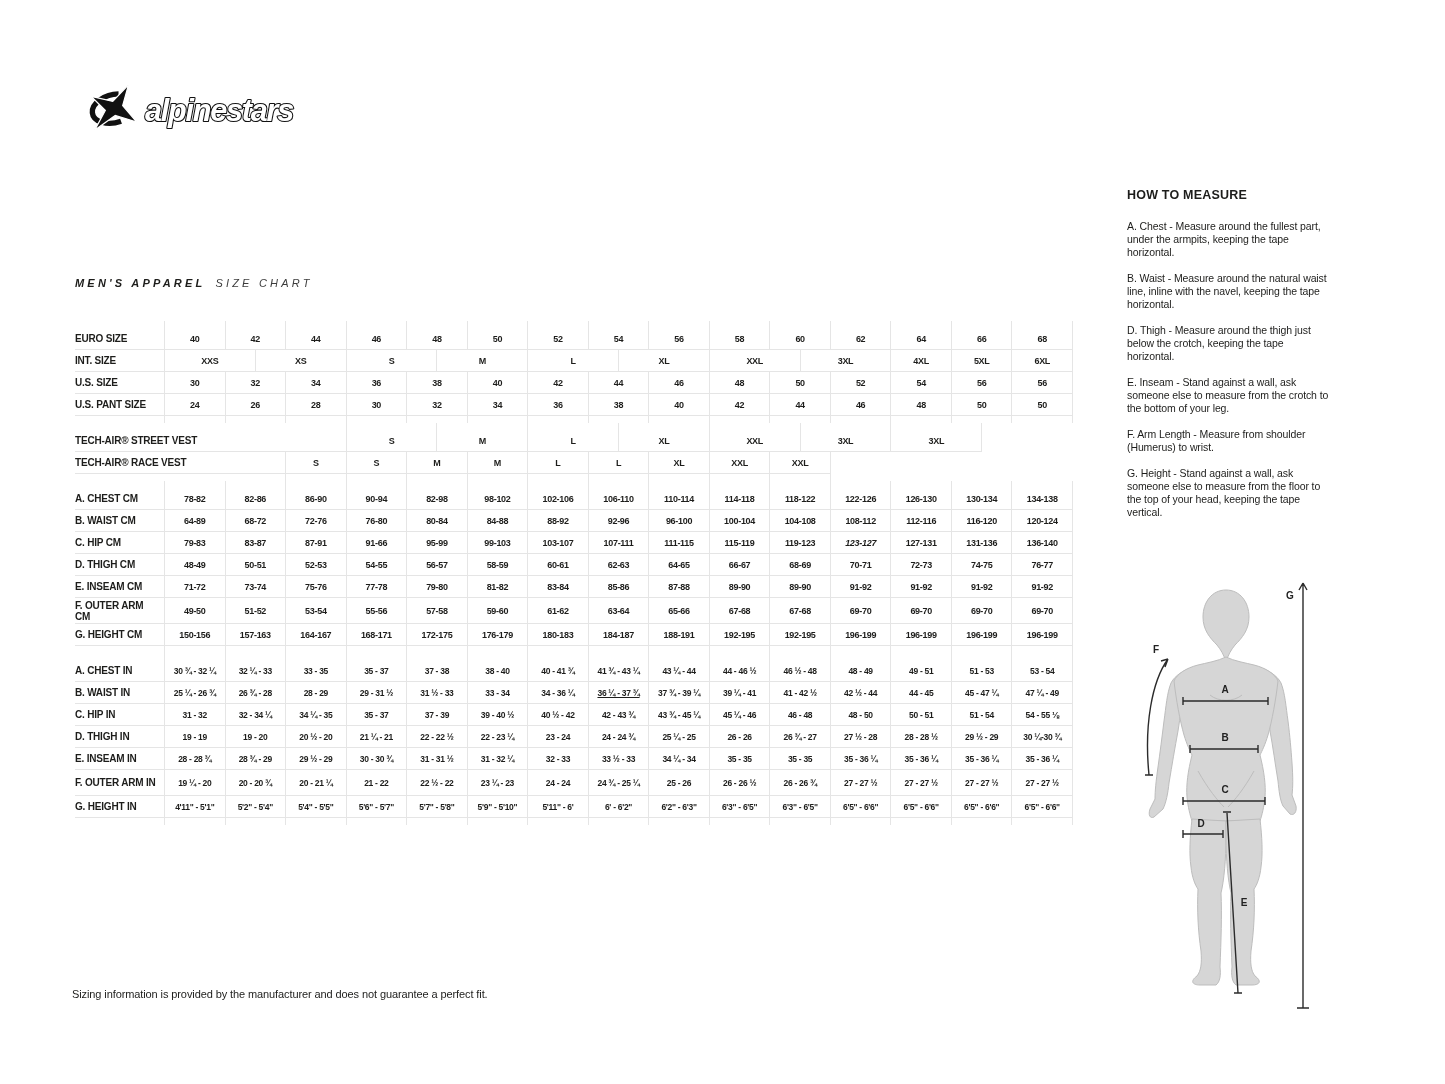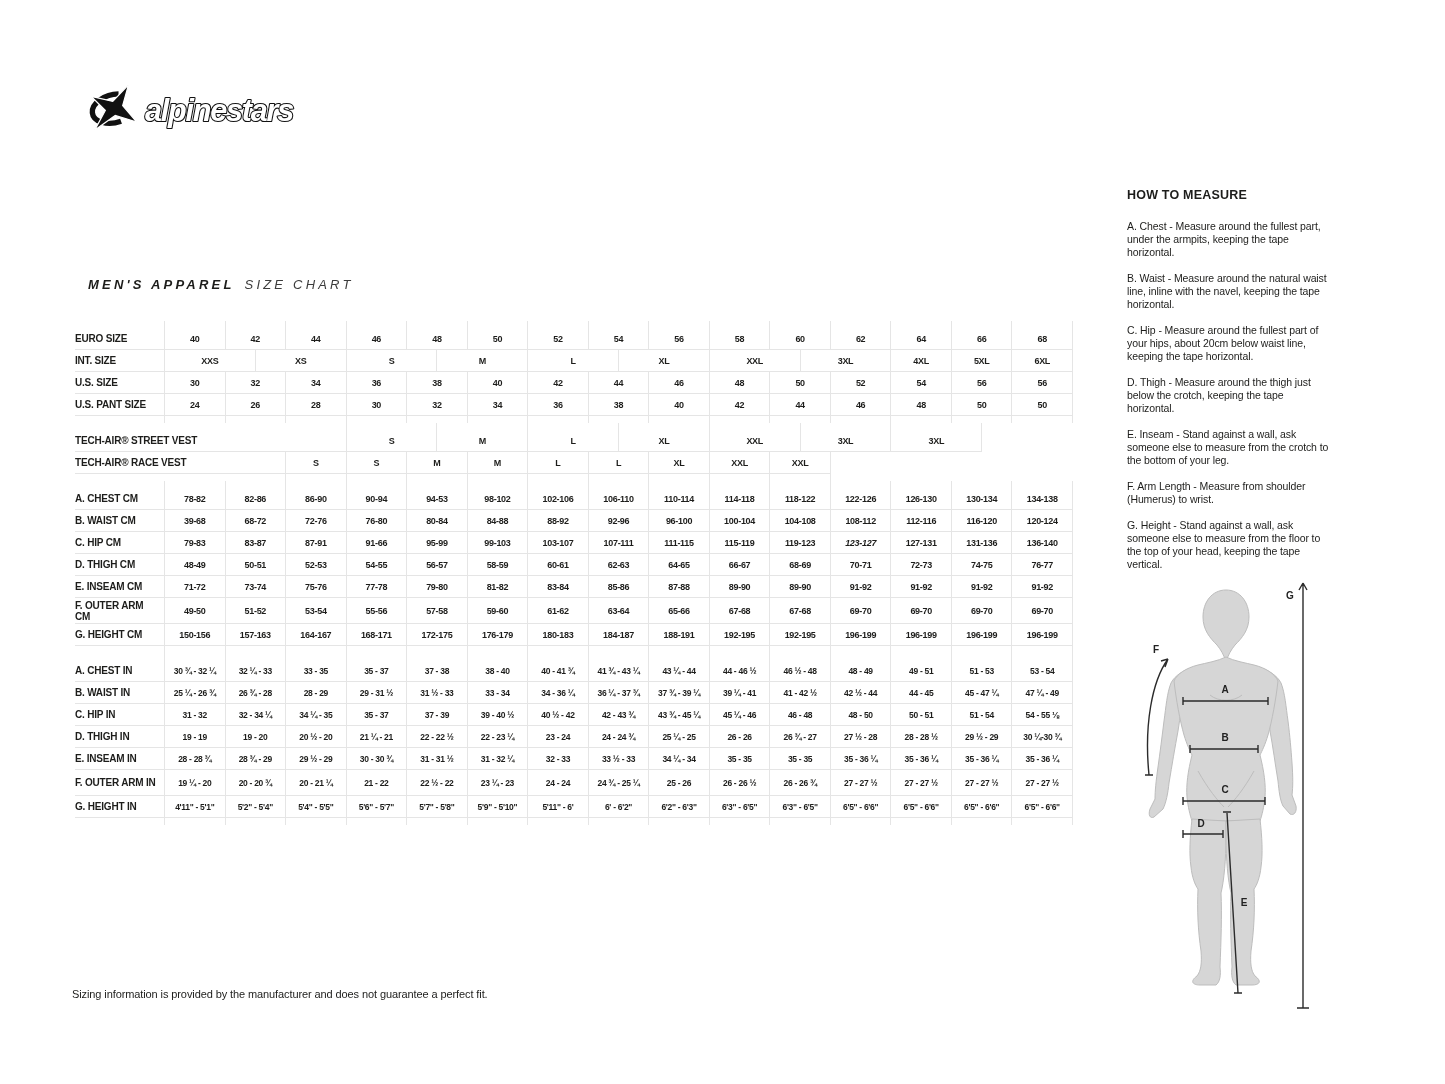--- a/index.html
+++ b/index.html
@@ -7,21 +7,21 @@
     --grid:#e5e5e5;
   }
   html,body{margin:0;padding:0;background:#fff;}
   #page{
     position:relative;width:1445px;height:1084px;background:#fff;overflow:hidden;
     font-family:"Liberation Sans", sans-serif;color:var(--text);
   }
   
   #logo{position:absolute;left:73px;top:84px;}
   
-  #title{position:absolute;left:88px;top:277px;white-space:nowrap;font-style:italic;font-size:13px;letter-spacing:3.2px;}
+  #title{position:absolute;left:75px;top:277px;white-space:nowrap;font-style:italic;font-size:11px;letter-spacing:3.2px;}
   #title .t-main{font-weight:bold;}
   #title .t-sub{font-weight:normal;color:#3c3c3c;margin-left:10px;}
   
   #size-table{position:absolute;left:75px;top:321px;width:998px;}
   .trow{display:grid;grid-template-columns:90px repeat(30,1fr);}
   .lab{
     font-weight:bold;font-size:10px;line-height:11px;letter-spacing:-0.2px;
     display:flex;align-items:center;padding-right:4px;box-sizing:border-box;
     border-right:1px solid var(--grid);border-bottom:1px solid var(--grid);color:var(--text);
   }
@@ -233,35 +233,35 @@
           <div class="gcell" style="grid-column: span 2;"></div>
           <div class="gcell" style="grid-column: span 2;"></div>
           <div class="gcell" style="grid-column: span 2;"></div>
         </div>
         <div class="trow" style="height: 22px;">
           <div class="lab" style="grid-column: 1 / span 1;">A. CHEST CM</div>
           <div class="cell" style="grid-column: span 2;">78-82</div>
           <div class="cell" style="grid-column: span 2;">82-86</div>
           <div class="cell" style="grid-column: span 2;">86-90</div>
           <div class="cell" style="grid-column: span 2;">90-94</div>
-          <div class="cell" style="grid-column: span 2;">94-53</div>
+          <div class="cell" style="grid-column: span 2;">82-98</div>
           <div class="cell" style="grid-column: span 2;">98-102</div>
           <div class="cell" style="grid-column: span 2;">102-106</div>
           <div class="cell" style="grid-column: span 2;">106-110</div>
           <div class="cell" style="grid-column: span 2;">110-114</div>
           <div class="cell" style="grid-column: span 2;">114-118</div>
           <div class="cell" style="grid-column: span 2;">118-122</div>
           <div class="cell" style="grid-column: span 2;">122-126</div>
           <div class="cell" style="grid-column: span 2;">126-130</div>
           <div class="cell" style="grid-column: span 2;">130-134</div>
           <div class="cell" style="grid-column: span 2;">134-138</div>
         </div>
         <div class="trow" style="height: 22px;">
           <div class="lab" style="grid-column: 1 / span 1;">B. WAIST CM</div>
-          <div class="cell" style="grid-column: span 2;">39-68</div>
+          <div class="cell" style="grid-column: span 2;">64-89</div>
           <div class="cell" style="grid-column: span 2;">68-72</div>
           <div class="cell" style="grid-column: span 2;">72-76</div>
           <div class="cell" style="grid-column: span 2;">76-80</div>
           <div class="cell" style="grid-column: span 2;">80-84</div>
           <div class="cell" style="grid-column: span 2;">84-88</div>
           <div class="cell" style="grid-column: span 2;">88-92</div>
           <div class="cell" style="grid-column: span 2;">92-96</div>
           <div class="cell" style="grid-column: span 2;">96-100</div>
           <div class="cell" style="grid-column: span 2;">100-104</div>
           <div class="cell" style="grid-column: span 2;">104-108</div>
@@ -418,21 +418,21 @@
         </div>
         <div class="trow" style="height: 22px;">
           <div class="lab" style="grid-column: 1 / span 1;">B. WAIST IN</div>
           <div class="cell" style="grid-column: span 2;">25 ¼ - 26 ¾</div>
           <div class="cell" style="grid-column: span 2;">26 ¾ - 28</div>
           <div class="cell" style="grid-column: span 2;">28 - 29</div>
           <div class="cell" style="grid-column: span 2;">29 - 31 ½</div>
           <div class="cell" style="grid-column: span 2;">31 ½ - 33</div>
           <div class="cell" style="grid-column: span 2;">33 - 34</div>
           <div class="cell" style="grid-column: span 2;">34 - 36 ¼</div>
-          <div class="cell" style="grid-column: span 2;">36 ¼ - 37 ¾</div>
+          <div class="cell" style="grid-column: span 2; text-decoration: underline;">36 ¼ - 37 ¾</div>
           <div class="cell" style="grid-column: span 2;">37 ¾ - 39 ¼</div>
           <div class="cell" style="grid-column: span 2;">39 ¼ - 41</div>
           <div class="cell" style="grid-column: span 2;">41 - 42 ½</div>
           <div class="cell" style="grid-column: span 2;">42 ½ - 44</div>
           <div class="cell" style="grid-column: span 2;">44 - 45</div>
           <div class="cell" style="grid-column: span 2;">45 - 47 ¼</div>
           <div class="cell" style="grid-column: span 2;">47 ¼ - 49</div>
         </div>
         <div class="trow" style="height: 22px;">
           <div class="lab" style="grid-column: 1 / span 1;">C. HIP IN</div>
@@ -542,21 +542,20 @@
           <div class="gcell" style="grid-column: span 2;"></div>
           <div class="gcell" style="grid-column: span 2;"></div>
         </div>
       </div>
     </div>
 
   <div id="measure-panel">
     <div id="measure-heading">HOW TO MEASURE</div>
     <p class="measure-item">A. Chest - Measure around the fullest part, under the armpits, keeping the tape horizontal.</p>
     <p class="measure-item">B. Waist - Measure around the natural waist line, inline with the navel, keeping the tape horizontal.</p>
-    <p class="measure-item">C. Hip - Measure around the fullest part of your hips, about 20cm below waist line, keeping the tape horizontal.</p>
     <p class="measure-item">D. Thigh - Measure around the thigh just below the crotch, keeping the tape horizontal.</p>
     <p class="measure-item">E. Inseam - Stand against a wall, ask someone else to measure from the crotch to the bottom of your leg.</p>
     <p class="measure-item">F. Arm Length - Measure from shoulder (Humerus) to wrist.</p>
     <p class="measure-item">G. Height - Stand against a wall, ask someone else to measure from the floor to the top of your head, keeping the tape vertical.</p>
   </div>
 
   <svg id="diagram" width="185" height="455" viewBox="0 0 185 455">
     <g fill="#d6d6d6" stroke="#bdbdbd" stroke-width="1">
 
       <path d="M86,15 C72,15 63,27 63,42 C63,55 70,63 77,70 C81,75 84,80 86,87 C88,80 91,75 95,70 C102,63 109,55 109,42 C109,27 100,15 86,15 Z"></path>

